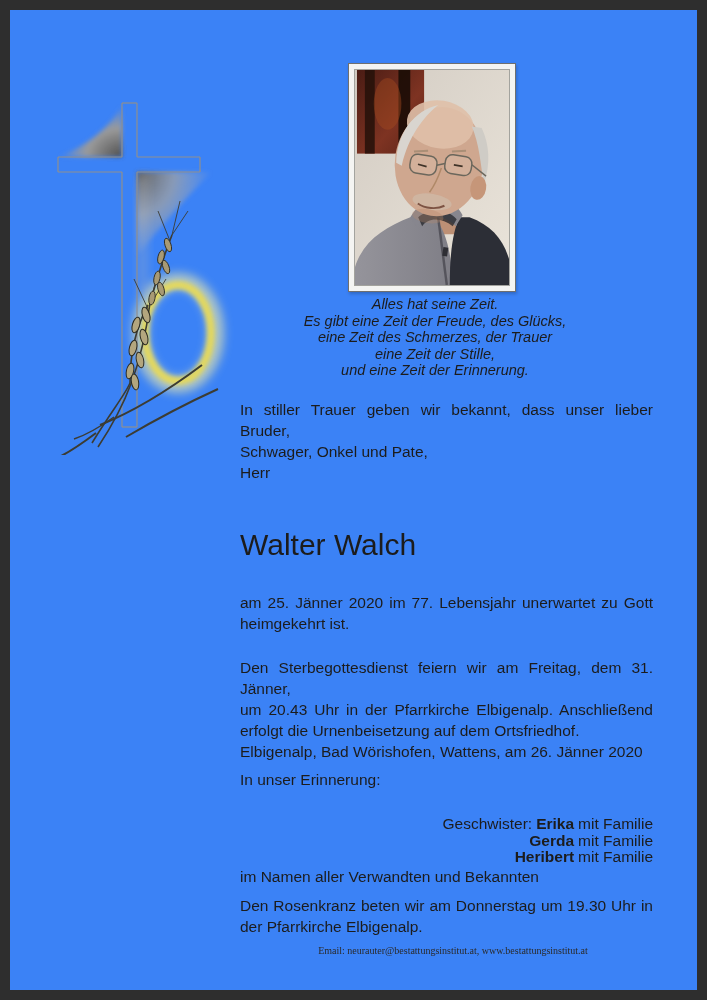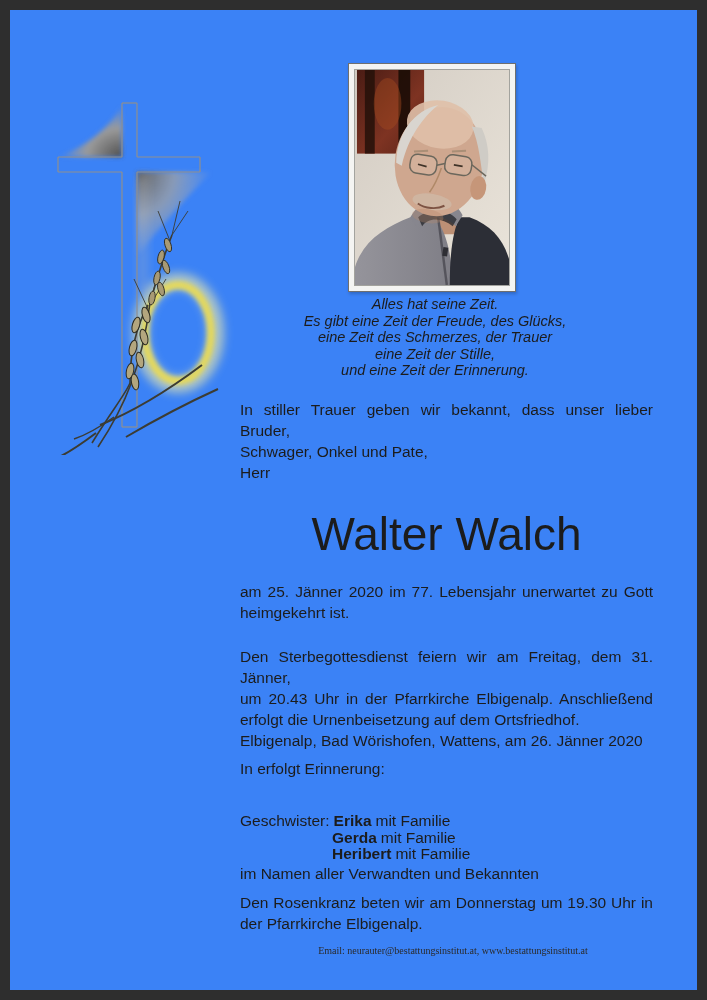--- a/index.html
+++ b/index.html
@@ -9,23 +9,23 @@
   .art{position:absolute;left:30px;top:65px;width:230px;height:390px;}
   .photo-frame{position:absolute;left:348px;top:63px;width:168px;height:229px;box-sizing:border-box;
                border:1px solid #6f6f6f;background:#f4f4f2;padding:5px;box-shadow:1px 2px 3px rgba(0,0,0,.2);}
   .photo-inner{width:100%;height:100%;box-sizing:border-box;border:1px solid #a3a39e;overflow:hidden;}
   .photo-inner svg{display:block;width:100%;height:100%;}
   .poem{position:absolute;left:230px;top:296px;width:410px;text-align:center;
         font-style:italic;font-size:14.5px;line-height:16.5px;}
   .textcol{position:absolute;left:240px;top:399px;width:413px;font-size:15.5px;line-height:21px;}
   .jp > div{text-align:justify;text-align-last:justify;}
   .jp > div:last-child{text-align-last:left;}
-  .name{font-size:46px;line-height:52px;text-align:center;margin-top:25px;}
+  .name{font-size:30px;line-height:52px;text-align:left;margin-top:36px;}
   .mt27{margin-top:21px;}.mt13{margin-top:23px;}.mt7{margin-top:7px;}
-  .mt17{margin-top:34px;}.mt8{margin-top:8px;}
+  .mt17{margin-top:26px;text-align:right;}.mt8{margin-top:8px;}
   .sibs{line-height:16.5px;}
   .sibrow.ind{padding-left:92px;}
   .b{font-weight:bold;}
   .gap{margin-left:4px;}
   .footer{position:absolute;left:200px;top:944px;width:506px;text-align:center;
           font-family:"Liberation Serif",serif;font-size:10px;line-height:13px;color:#2a2a2a;}
 </style>
 </head>
 <body>
 
@@ -193,21 +193,21 @@
     <div class="jp mt27">
         <div class="ln">am 25. Jänner 2020 im 77. Lebensjahr unerwartet zu Gott</div>
         <div class="ln">heimgekehrt ist.</div>
       </div>
     <div class="jp mt13">
         <div class="ln">Den Sterbegottesdienst feiern wir am Freitag, dem 31. Jänner,</div>
         <div class="ln">um 20.43 Uhr in der Pfarrkirche Elbigenalp. Anschließend</div>
         <div class="ln">erfolgt die Urnenbeisetzung auf dem Ortsfriedhof.</div>
       </div>
     <div>Elbigenalp, Bad Wörishofen, Wattens, am 26. Jänner 2020</div>
-    <div class="mt7">In erfolgt Erinnerung:</div>
+    <div class="mt7">In unser Erinnerung:</div>
     <div class="sibs mt17">
       <div class="sibrow">
         <span>Geschwister:</span><span class="b gap">Erika</span><span class="gap">mit Familie</span>
       </div>
       <div class="sibrow ind">
         <span class="b">Gerda</span><span class="gap">mit Familie</span>
       </div>
       <div class="sibrow ind">
         <span class="b">Heribert</span><span class="gap">mit Familie</span>
       </div>

